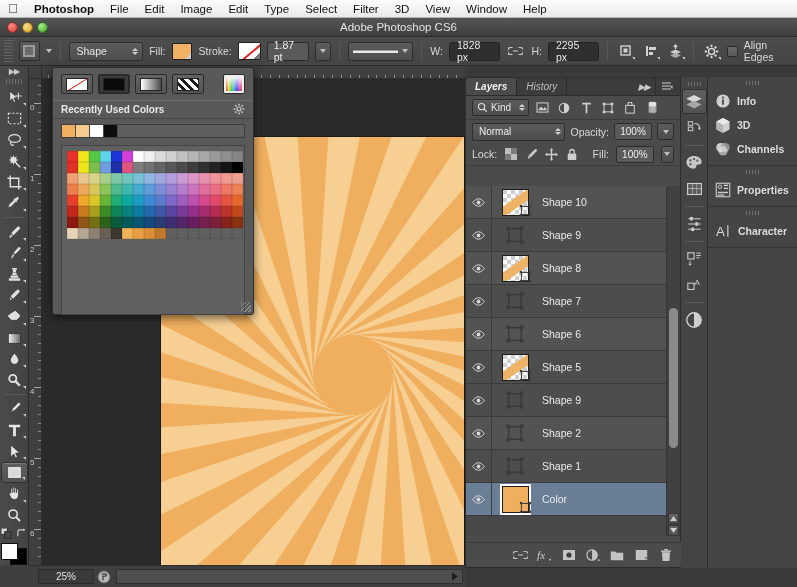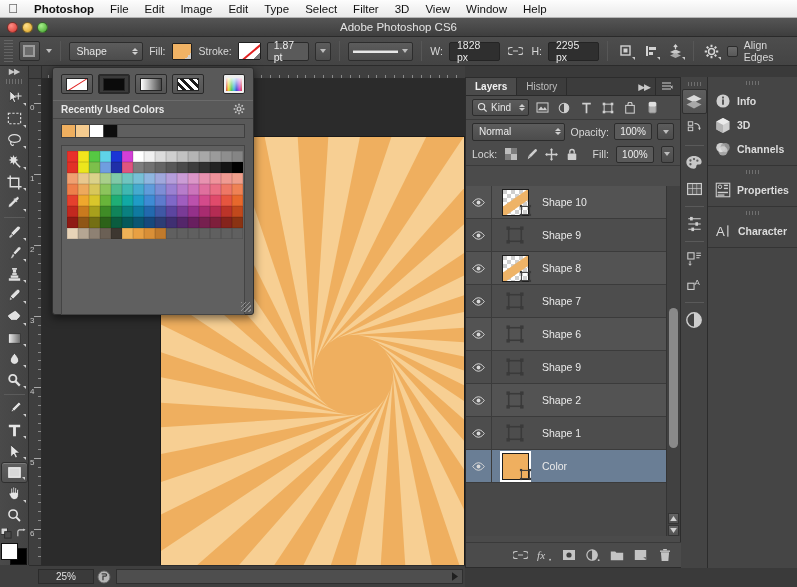--- a/index.html
+++ b/index.html
@@ -196,21 +196,21 @@
     grid-template-columns:repeat(16,11px);grid-auto-rows:11px;gap:0;}
   .sw-grid i{display:block;width:11px;height:11px;box-shadow:inset 0 0 0 .5px rgba(0,0,0,.18);}
   .cp-resize{position:absolute;right:2px;bottom:2px;width:10px;height:10px;
     background-image:repeating-linear-gradient(135deg,#8f8f8f 0 1px,transparent 1px 3px);}
 
   
   .layers-panel{
     position:absolute;left:465px;top:77px;width:216px;height:491px;
     background:#4b4b4b;border:1px solid #2c2c2c;
   }
-  .lp-tabs{height:18px;display:flex;align-items:stretch;background:#3c3c3c;border-bottom:1px solid #2b2b2b;}
+  .lp-tabs{height:18px;display:flex;align-items:stretch;background:#3c3c3c;border-bottom:1px solid #2b2b2b;font-style:italic;}
   .lp-tab{padding:0 9px;display:flex;align-items:center;font-size:10px;color:#bdbdbd;
     border-right:1px solid #2b2b2b;}
   .lp-tab.sel{background:#4b4b4b;color:#f2f2f2;font-weight:bold;}
   .lp-tabs .spacer{flex:1;}
   .lp-tabs .arrows{display:flex;align-items:center;padding:0 5px;color:#c9c9c9;font-size:9px;letter-spacing:-1px;}
   .lp-tabs .menu{display:flex;align-items:center;padding:0 6px;border-left:1px solid #2b2b2b;}
   .lp-filter{height:24px;display:flex;align-items:center;gap:4px;padding:0 6px;border-bottom:1px solid #3a3a3a;}
   .kindsel{height:17px;border:1px solid #2c2c2c;border-radius:2px;background:linear-gradient(#5c5c5c,#4c4c4c);
     display:flex;align-items:center;gap:3px;padding:0 3px 0 4px;font-size:10px;color:#e6e6e6;}
   .fic{width:18px;height:18px;display:flex;align-items:center;justify-content:center;}
@@ -234,21 +234,21 @@
   .thumb.orange{background:#efaf5f;}
   .thumb .stripe{position:absolute;left:-6px;top:7px;width:42px;height:9px;background:#eeb367;transform:rotate(-35deg);}
   .vecbadge{position:absolute;right:6px;bottom:2px;width:13px;height:13px;}
   .layer-name{font-size:10.5px;color:#eaeaea;padding-left:4px;flex:1;}
   .lp-scroll{position:absolute;right:0;top:108px;width:14px;height:350px;background:#414141;border-left:1px solid #343434;}
   .lp-scroll .thumbbar{position:absolute;left:2px;top:122px;width:9px;height:140px;background:#8a8a8a;border-radius:5px;}
   .lp-scroll .arrow{position:absolute;left:1px;width:11px;height:11px;background:linear-gradient(#656565,#515151);
     border:1px solid #343434;display:flex;align-items:center;justify-content:center;}
   .lp-bottom{position:absolute;left:0;bottom:0;width:216px;height:25px;background:#4b4b4b;
     border-top:1px solid #3a3a3a;display:flex;align-items:center;justify-content:flex-end;gap:9px;padding-right:10px;}
-  .lp-bottom .b{width:15px;height:15px;display:flex;align-items:center;justify-content:center;opacity:.92;}
+  .lp-bottom .b{width:15px;height:15px;display:flex;align-items:center;justify-content:flex-end;opacity:.92;}
 
   
   .dock-icons{
     position:absolute;left:681px;top:77px;width:27px;height:491px;background:#444;border-right:1px solid #2c2c2c;
     display:flex;flex-direction:column;align-items:center;padding-top:3px;}
   .dock-grip{width:13px;height:4px;margin:2px 0 3px;
     background-image:repeating-linear-gradient(to right,#6f6f6f 0 1px,transparent 1px 3px);}
   .dock-ic{width:25px;height:25px;display:flex;align-items:center;justify-content:center;margin-bottom:1px;}
   .dock-ic.sel{background:linear-gradient(#5e5e5e,#515151);border:1px solid #2f2f2f;border-radius:2px;}
   .dock-div{width:19px;height:1px;background:#343434;border-bottom:1px solid #5a5a5a;margin:4px 0;}
@@ -1090,76 +1090,99 @@
           <div class="layer-name">Shape 6</div>
         </div>
         <div class="layer-row alt">
           <div class="eye">
             <svg width="13" height="9" viewBox="0 0 14 10">
               <path d="M7 .8c3.6 0 6.4 4.2 6.4 4.2S10.6 9.2 7 9.2.6 5 .6 5 3.4.8 7 .8z" fill="none" stroke="#d8d8d8" stroke-width="1.1"></path>
               <circle cx="7" cy="5" r="2.1" fill="#d8d8d8"></circle>
             </svg>
           </div>
           <div class="thumb-wrap">
-            <div class="thumb" style="background: transparent; border: none; display: flex; align-items: center; justify-content: center;">
-              <svg width="20" height="20" viewBox="0 0 14 14">
+            <div class="thumb">
+              <div class="stripe"></div>
+            </div>
+            <span class="vecbadge"><svg width="13" height="13" viewBox="0 0 14 14">
                 <rect x="2.6" y="2.6" width="8.8" height="8.8" fill="none" stroke="#3a3a3a" stroke-width="1.1"></rect>
                 <g fill="#3a3a3a">
                   <rect x="1" y="1" width="2.4" height="2.4"></rect>
                   <rect x="10.6" y="1" width="2.4" height="2.4"></rect>
                   <rect x="1" y="10.6" width="2.4" height="2.4"></rect>
                   <rect x="10.6" y="10.6" width="2.4" height="2.4"></rect>
                 </g>
-              </svg>
-            </div>
-          </div>
-          <div class="layer-name">Shape 9</div>
-        </div>
-        <div class="layer-row">
+              </svg></span>
+          </div>
+          <div class="layer-name">Shape 5</div>
+        </div>
+        <div class="layer-row alt">
           <div class="eye">
             <svg width="13" height="9" viewBox="0 0 14 10">
               <path d="M7 .8c3.6 0 6.4 4.2 6.4 4.2S10.6 9.2 7 9.2.6 5 .6 5 3.4.8 7 .8z" fill="none" stroke="#d8d8d8" stroke-width="1.1"></path>
               <circle cx="7" cy="5" r="2.1" fill="#d8d8d8"></circle>
             </svg>
           </div>
           <div class="thumb-wrap">
             <div class="thumb" style="background: transparent; border: none; display: flex; align-items: center; justify-content: center;">
               <svg width="20" height="20" viewBox="0 0 14 14">
                 <rect x="2.6" y="2.6" width="8.8" height="8.8" fill="none" stroke="#3a3a3a" stroke-width="1.1"></rect>
                 <g fill="#3a3a3a">
                   <rect x="1" y="1" width="2.4" height="2.4"></rect>
                   <rect x="10.6" y="1" width="2.4" height="2.4"></rect>
                   <rect x="1" y="10.6" width="2.4" height="2.4"></rect>
                   <rect x="10.6" y="10.6" width="2.4" height="2.4"></rect>
                 </g>
               </svg>
             </div>
           </div>
-          <div class="layer-name">Shape 2</div>
-        </div>
-        <div class="layer-row alt">
+          <div class="layer-name">Shape 9</div>
+        </div>
+        <div class="layer-row">
           <div class="eye">
             <svg width="13" height="9" viewBox="0 0 14 10">
               <path d="M7 .8c3.6 0 6.4 4.2 6.4 4.2S10.6 9.2 7 9.2.6 5 .6 5 3.4.8 7 .8z" fill="none" stroke="#d8d8d8" stroke-width="1.1"></path>
               <circle cx="7" cy="5" r="2.1" fill="#d8d8d8"></circle>
             </svg>
           </div>
           <div class="thumb-wrap">
             <div class="thumb" style="background: transparent; border: none; display: flex; align-items: center; justify-content: center;">
               <svg width="20" height="20" viewBox="0 0 14 14">
                 <rect x="2.6" y="2.6" width="8.8" height="8.8" fill="none" stroke="#3a3a3a" stroke-width="1.1"></rect>
                 <g fill="#3a3a3a">
                   <rect x="1" y="1" width="2.4" height="2.4"></rect>
                   <rect x="10.6" y="1" width="2.4" height="2.4"></rect>
                   <rect x="1" y="10.6" width="2.4" height="2.4"></rect>
                   <rect x="10.6" y="10.6" width="2.4" height="2.4"></rect>
                 </g>
               </svg>
             </div>
           </div>
+          <div class="layer-name">Shape 2</div>
+        </div>
+        <div class="layer-row alt">
+          <div class="eye">
+            <svg width="13" height="9" viewBox="0 0 14 10">
+              <path d="M7 .8c3.6 0 6.4 4.2 6.4 4.2S10.6 9.2 7 9.2.6 5 .6 5 3.4.8 7 .8z" fill="none" stroke="#d8d8d8" stroke-width="1.1"></path>
+              <circle cx="7" cy="5" r="2.1" fill="#d8d8d8"></circle>
+            </svg>
+          </div>
+          <div class="thumb-wrap">
+            <div class="thumb" style="background: transparent; border: none; display: flex; align-items: center; justify-content: center;">
+              <svg width="20" height="20" viewBox="0 0 14 14">
+                <rect x="2.6" y="2.6" width="8.8" height="8.8" fill="none" stroke="#3a3a3a" stroke-width="1.1"></rect>
+                <g fill="#3a3a3a">
+                  <rect x="1" y="1" width="2.4" height="2.4"></rect>
+                  <rect x="10.6" y="1" width="2.4" height="2.4"></rect>
+                  <rect x="1" y="10.6" width="2.4" height="2.4"></rect>
+                  <rect x="10.6" y="10.6" width="2.4" height="2.4"></rect>
+                </g>
+              </svg>
+            </div>
+          </div>
           <div class="layer-name">Shape 1</div>
         </div>
         <div class="layer-row selected">
           <div class="eye">
             <svg width="13" height="9" viewBox="0 0 14 10">
               <path d="M7 .8c3.6 0 6.4 4.2 6.4 4.2S10.6 9.2 7 9.2.6 5 .6 5 3.4.8 7 .8z" fill="none" stroke="#d8d8d8" stroke-width="1.1"></path>
               <circle cx="7" cy="5" r="2.1" fill="#d8d8d8"></circle>
             </svg>
           </div>
           <div class="thumb-wrap">

